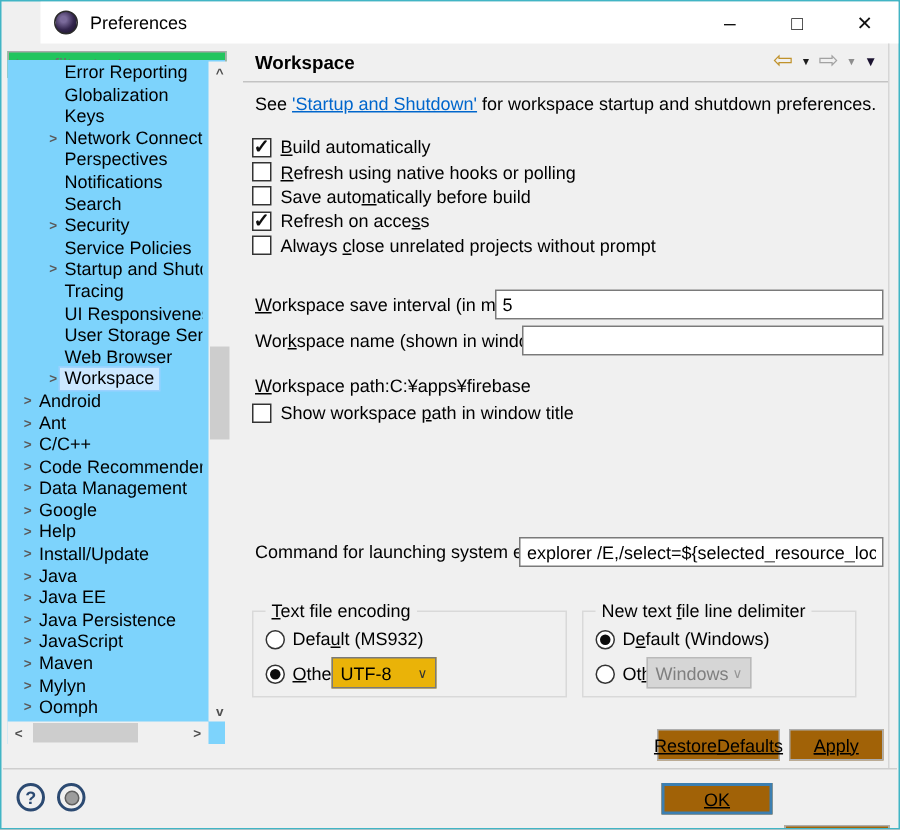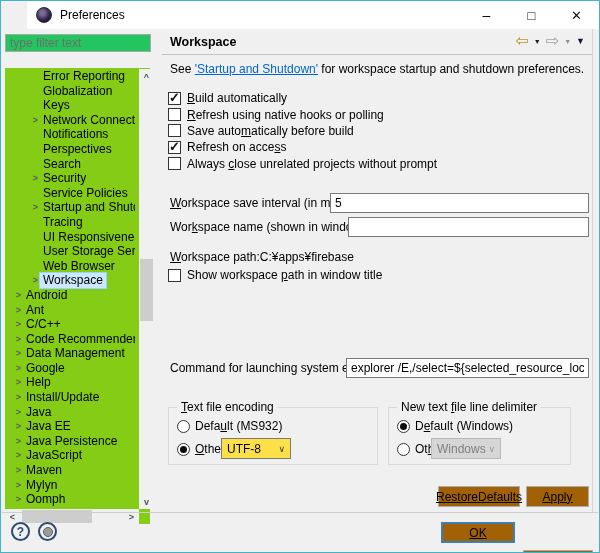--- a/index.html
+++ b/index.html
@@ -17,21 +17,21 @@
   .win-title{ margin-left:8px; }
   .win-controls{ margin-left:auto; display:flex; height:100%; }
   .win-btn{ width:45px; height:100%; display:flex; align-items:center; justify-content:center;
     color:#111; font-size:13px; }
   .win-btn.min{ font-size:14px; }
   
   .filter{ position:absolute; left:4px; top:33px; width:146px; height:18px;
     border:1px solid #a9a9a9; background:#22c55e; font:12px "Liberation Sans",sans-serif;
     color:#333; padding:0 4px; }
   .filter::placeholder{ color:#6e6e6e; }
-  .treewrap{ position:absolute; left:4px; top:67px; width:145px; height:456px; background:#84cc16; }
+  .treewrap{ position:absolute; left:4px; top:39px; width:145px; height:456px; background:#7dd3fc; }
   .tree-items{ position:absolute; left:0; top:1px; width:130px; height:440px; overflow:hidden; }
   .trow{ height:14.6px; line-height:14.6px; display:flex; align-items:center; white-space:nowrap; }
   .trow .arrow{ width:9px; text-align:center; color:#5a5a5a; font-size:9px; font-weight:bold; flex:0 0 9px; }
   .trow .lbl{ padding:0 3px; }
   .trow.lvl1{ padding-left:9px; }
   .trow.lvl2{ padding-left:26px; }
   .trow.selected .lbl{ background:#cce8ff; outline:1px solid #99d1ff; }
   .vscroll{ position:absolute; left:134px; top:1px; width:15px; height:440px; background:#f0f0f0; }
   .hscroll{ position:absolute; left:0px; top:441px; width:134px; height:15px; background:#f0f0f0; }
   .sbtn{ position:absolute; width:15px; height:15px; display:flex; align-items:center;
@@ -61,21 +61,21 @@
     margin-right:5px; position:relative; flex:0 0 13px; }
   .rb.sel::after{ content:""; position:absolute; left:2px; top:2px; width:7px; height:7px;
     border-radius:50%; background:#0c0c0c; }
   .lblrow{ position:absolute; height:20px; line-height:20px; white-space:nowrap; }
   .tfield{ position:absolute; border:1px solid #7a7a7a; background:#fff; height:20px;
     font:12px "Liberation Sans",sans-serif; padding:0 4px; color:#000; }
   .grp{ position:absolute; border:1px solid #d9d9d9; }
   .legend{ position:absolute; left:8px; top:-8px; background:#f0f0f0; padding:0 4px; white-space:nowrap; }
   .opts{ position:absolute; left:8px; top:11px; display:flex; gap:26px; align-items:center; }
   .radio{ display:flex; align-items:center; white-space:nowrap; }
-  .combo{ position:absolute; height:21px; border:1px solid #7a7a7a; background:#fde047;
+  .combo{ position:absolute; height:21px; border:1px solid #7a7a7a; background:#eab308;
     display:flex; align-items:center; padding-left:5px; }
   .combo .arr{ margin-left:auto; padding-right:5px; font-size:9px; color:#333; }
   .combo.disabled{ background:#d6d6d6; border-color:#b9b9b9; color:#7f7f7f; }
   .combo.disabled .arr{ color:#969696; }
   .btn{ position:absolute; height:21px; border:1px solid #adadad; background:#a16207;
     display:flex; align-items:center; justify-content:center; font:12px "Liberation Sans",sans-serif;text-decoration:underline; }
   
   .sep{ position:absolute; left:1px; right:1px; top:511px; border-top:1px solid #cecece; }
   .circ{ position:absolute; width:19px; height:19px; border-radius:50%;
     border:2px solid #2c4a72; display:flex; align-items:center; justify-content:center; }
@@ -115,25 +115,25 @@
         <div class="trow lvl2">
       <span class="arrow"></span>
       <span class="lbl">Keys</span>
     </div>
         <div class="trow lvl2">
       <span class="arrow">&gt;</span>
       <span class="lbl">Network Connections</span>
     </div>
         <div class="trow lvl2">
       <span class="arrow"></span>
+      <span class="lbl">Perspectives</span>
+    </div>
+        <div class="trow lvl2">
+      <span class="arrow"></span>
       <span class="lbl">Notifications</span>
-    </div>
-        <div class="trow lvl2">
-      <span class="arrow"></span>
-      <span class="lbl">Perspectives</span>
     </div>
         <div class="trow lvl2">
       <span class="arrow"></span>
       <span class="lbl">Search</span>
     </div>
         <div class="trow lvl2">
       <span class="arrow">&gt;</span>
       <span class="lbl">Security</span>
     </div>
         <div class="trow lvl2">

